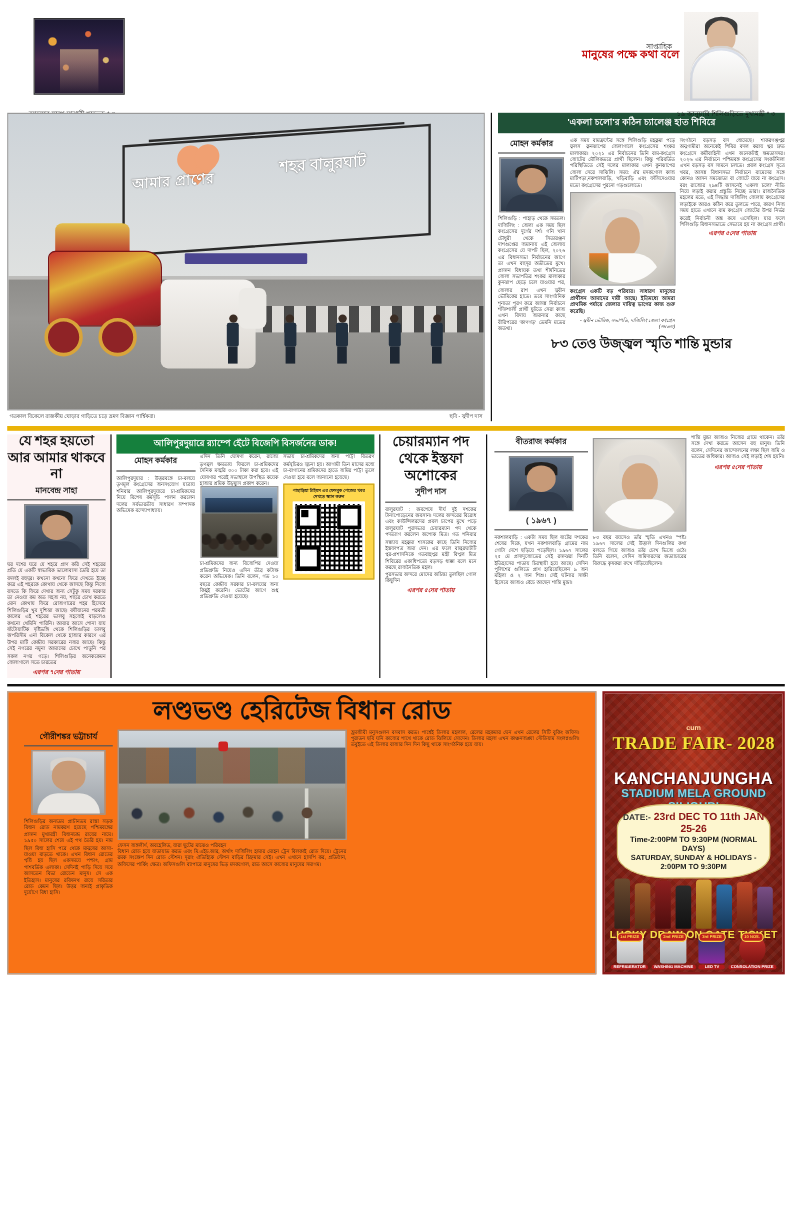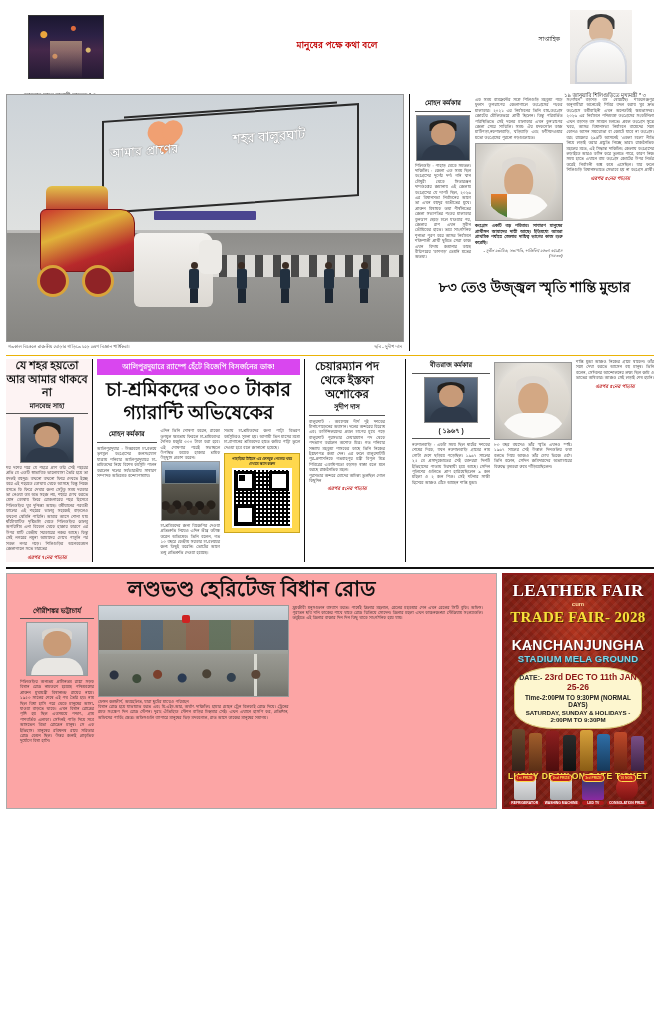--- a/index.html
+++ b/index.html
@@ -40,21 +40,21 @@
   }
   .mh-center{flex:1;text-align:center;position:relative;padding:0 4px;}
   .mh-title{
     font-family:"Liberation Serif", serif;
     font-size:56px;line-height:60px;font-weight:bold;color:#111;
     letter-spacing:1px;font-style:italic;
     text-shadow:0.5px 0 0 #111;
     margin-top:2px;
   }
   .mh-tagline{
-    font-size:9px;color:#c00000;font-weight:bold;margin-top:-4px;
+    font-size:9px;color:#c00000;font-weight:bold;margin-top:-4px;text-align:right;
   }
   .mh-weekly{
     position:absolute;right:10px;bottom:8px;font-size:6px;color:#222;
   }
   .mh-rightimg{
     width:62px;height:74px;flex:0 0 62px;margin-right:22px;position:relative;
     background:linear-gradient(180deg,#f6f3f0 0%,#eceae7 60%,#e2dedb 100%);
   }
   .mh-rightimg .head{
     position:absolute;left:50%;top:7px;transform:translateX(-50%);
@@ -235,36 +235,36 @@
     font-size:4.3px;line-height:5.6px;text-align:justify;font-weight:bold;color:#111;
   }
   .quote-attr{
     font-size:4px;line-height:5px;text-align:right;color:#111;font-style:italic;margin-top:2px;
   }
   .redbar{
     background:#d61f1f;color:#fff;font-size:8.4px;font-weight:bold;
     text-align:center;padding:2.6px 2px;margin-top:4px;white-space:nowrap;
   }
   .head2{
-    font-size:14px;line-height:15px;font-weight:bold;text-align:center;color:#0d0d0d;
-    margin:20px 0 3px 0;font-family:"Liberation Serif", serif;
+    font-size:11px;line-height:15px;font-weight:bold;text-align:center;color:#0d0d0d;
+    margin:3px 0 3px 0;font-family:"Liberation Serif", serif;
   }
   
-  .midwrap{display:flex;gap:4px;margin-top:4px;border-top:1px solid #eab308;padding-top:3px;}
+  .midwrap{display:flex;gap:4px;margin-top:4px;border-top:4px solid #eab308;padding-top:3px;}
   .mid-a{flex:0 0 82px;border-right:1px solid #111;padding-right:4px;
     background:#fdf3f3;}
   .mid-b{flex:1;border-right:1px solid #111;padding-right:4px;}
-  .mid-c{flex:0 0 76px;border-right:1px solid #111;padding-right:20px;}
+  .mid-c{flex:0 0 76px;border-right:1px solid #111;padding-right:8px;}
   .mid-d{flex:0 0 242px;padding-left:2px;}
   .head-a{
     font-size:11px;line-height:13.5px;font-weight:bold;text-align:center;
     color:#111;font-family:"Liberation Serif", serif;
   }
   .kicker-blue{
-    background:#d946ef;color:#fff;font-size:7.2px;font-weight:bold;
+    background:#15803d;color:#fff;font-size:7.2px;font-weight:bold;
     text-align:center;padding:2.2px 2px;white-space:nowrap;letter-spacing:.1px;
   }
   .head-b{
     font-size:19px;line-height:23px;font-weight:bold;text-align:center;color:#0d0d0d;
     margin:3px 0 4px 0;font-family:"Liberation Serif", serif;
   }
   .head-c{
     font-size:11.5px;line-height:14px;font-weight:bold;text-align:center;
     color:#111;font-family:"Liberation Serif", serif;
   }
@@ -308,21 +308,21 @@
   }
   .qr-img:before,.qr-img:after{
     content:"";position:absolute;width:14px;height:14px;border:3px solid #000;background:#fff;
   }
   .qr-img:before{left:1px;top:1px;box-shadow:36px 0 0 -0px #fff, 36px 0 0 0 transparent;}
   .qr-img:after{left:1px;bottom:1px;}
   .qr-tr{position:absolute;right:1px;top:1px;width:14px;height:14px;border:3px solid #000;background:#fff;}
   .qr-img .dotc{position:absolute;left:5px;top:5px;width:6px;height:6px;background:#000;}
   
   .botwrap{display:flex;gap:5px;margin-top:5px;border-top:2px solid #111;padding-top:4px;}
-  .bot-left{flex:1;border:1px solid #aaa;padding:3px 13px;box-sizing:border-box;background:#fca5a5;}
+  .bot-left{flex:1;border:1px solid #aaa;padding:3px 13px;box-sizing:border-box;background:#f97316;}
   .bot-right{flex:0 0 152px;}
   .head-bot{
     font-size:21px;line-height:25px;font-weight:bold;text-align:center;color:#111;
     font-family:"Liberation Serif", serif;margin-bottom:3px;
   }
   .bot-cols{display:flex;gap:4px;margin-top:2px;}
   .bot-c1{flex:0 0 74px;}
   .bot-c2{flex:1;}
   .bot-c3{flex:1;}
   .street-photo{
@@ -524,20 +524,21 @@
             <div class="l"></div>
           </div>
       </div>
       <div class="photo-caption-bar">
         <span>গতকাল বিকেলে রাজকীয় ঘোড়ার গাড়িতে চড়ে ভ্রমণ বিজ্ঞান পার্শ্বিকরা।</span>
         <span>ছবি - সুদীপ দাস</span>
       </div>
     </div>
 
     <div class="top-right">
+      <div class="kicker">'একলা চলো'র কঠিন চ্যালেঞ্জ হাত শিবিরে</div>
 
       <div class="tr-cols">
         <div class="tr-col c1">
           <div class="byline">মোহন কর্মকার</div>
           <div class="mini-photo">
             <div class="hair"></div>
               <div class="face"></div>
               <div class="shoulders"></div>
           </div>
           <div class="bodytext">শিলিগুড়ি : পাহাড় থেকে সমতল। দার্জিলিং : জেলা এক সময় ছিল কংগ্রেসের দুর্গের দর্শ। গনি খান চৌধুরী থেকে সিতারঞ্জন দাশগুপ্তের জমানায় এই জেলায় কংগ্রেসের যে দাপট ছিল, ২০২৬ এর বিধানসভা নির্বাচনের আগে তা এখন বহুদূর অতীতের মুখে। প্রাক্তন বিধায়ক তথা শীর্ষনিতের জেলা সভাপতির শংকর মালাকার কুনঝাপ ছেড়ে চলে যাওয়ার পর, জেলার রাশ এখন সুবীন ভৌমিকের হাতে। তবে সাংগঠনিক শূন্যতা পূরণ করে আসন্ন নির্বাচনে শক্তিশালী প্রার্থী ছুটতে সেরা কাজ এখন বিদায় জমানার কাছে বীরিপরের 'কাণগড়' তেমনি মতের অতথ্য।</div>
@@ -574,21 +575,20 @@
         <div class="hair"></div>
           <div class="face"></div>
           <div class="shoulders"></div>
       </div>
       <div class="bodytext">ঘর দশের ঘরে যে শহরে প্রাণ করি সেই শহরের প্রতি যে একটি স্বাভাবিক ভালোবাসা তৈরি হয়ে তা বদলই বহুদূর। কখনো কখনো ফিরে দেখতে ইচ্ছে করে এই শহরকে কোথায় থেকে আসছে কিন্তু নিজে বসতে কি ফিরে দেখার জন্য সেটুকু সময় দরকার তা নেওয়া কম অত সহজ নয়, শহুরে চোখ করতে মোন কোথায় ফিরে রোজগারের শহর হিসেবে শিলিগুড়ির খুব দুশ্চিন্তা আছে। বর্ষীয়ানের পরবর্তী কালের এই শহরের ভালবু সহজেই বাড়লেও কখনো থেমিনি পারিনি। আবার আসে শোনা যায় ষাঁটোয়াটিক দৃষ্টিভঙ্গি থেকে শিলিগুড়ির ডালবু অপরিসীম এনা বিকেল থেকে হাজার কারণে এর উপর মাটি কেন্দ্রীয় সরকারের নজর আছে। কিন্তু সেই নগরের নমুনা আমাদের চোখে পাড়ুনি পর সকল নগর গড়ে। শিলিগুড়ির অনেককেমন জেলাগালে সতে চারতের</div>
       <div class="contd">এরপর ৭নের পাতায়</div>
     </div>
 
     <div class="mid-b">
       <div class="kicker-blue">আলিপুরদুয়ারে র‍্যাম্পে হেঁটে বিজেপি বিসর্জনের ডাক!</div>
-      <div class="head-b">চা-শ্রমিকদের ৩০০ টাকার গ্যারান্টি অভিষেকের</div>
       <div class="b-cols">
         <div class="b-col">
           <div class="byline">মোহন কর্মকার</div>
           <div class="bodytext">আলিপুরদুয়ার : উত্তরবঙ্গে চা-বলয়ে তৃণমূল কংগ্রেসের জনসংযোগ যাত্রায় শনিবার আলিপুরদুয়ারে চা-শ্রমিকদের নিয়ে বিশেষ কর্মসূচি পালন করলেন দলের সর্বভারতীয় সাধারণ সম্পাদক অভিষেক বন্দ্যোপাধ্যায়।</div>
         </div>
         <div class="b-col">
           <div class="bodytext">এদিন তিনি ঘোষণা করেন, রাজ্যে তৃণমূল ক্ষমতায় ফিরলে চা-শ্রমিকদের দৈনিক মজুরি ৩০০ টাকা করা হবে। এই ঘোষণার পরেই সভাস্থলে উপস্থিত কয়েক হাজার শ্রমিক উচ্ছ্বাস প্রকাশ করেন।</div>
           <div class="crowd-photo">
             <div class="stage"></div>
               <div class="heads"></div>
@@ -673,21 +673,20 @@
         </div>
         <div class="bot-c3">
           <div class="bodytext">হ্রমজীবী মনুসগুলন বসবাস করত। পার্শ্বেই ডিলার মহলাল, রেলের মহকমার ঘেন এখন রেলের সিটি বুকিং অফিস। পুরাতন ছবি ঘনি কাজের শাখে থাকে রোড ঝিলিয়ে সোদেন। ডিলার মহলা এখন কাঞ্চনজঙ্ঘা স্টেডিয়াম সংলগ্নগুলি। তবুইতে এই ডিলার বাজার দিন দিন কিছু থাকে সাংগঠনিক হয়ে যায়।</div>
         </div>
       </div>
     </div>
 
     <div class="bot-right">
       <div class="ad">
         <div class="ad-leather-bg"></div>
-        <div class="ad-title">LEATHER FAIR</div>
         <div class="ad-cum">cum</div>
         <div class="ad-title2">TRADE FAIR- 2028</div>
         <div class="ad-at">AT</div>
         <div class="ad-venue">KANCHANJUNGHA</div>
         <div class="ad-venue2">STADIUM MELA GROUND SILIGURI</div>
         <div class="ad-datebox">
           <div class="ad-date">
             <span class="lbl">DATE:-</span>
             <span>23rd DEC TO 11th JAN 25-26</span>
           </div>

